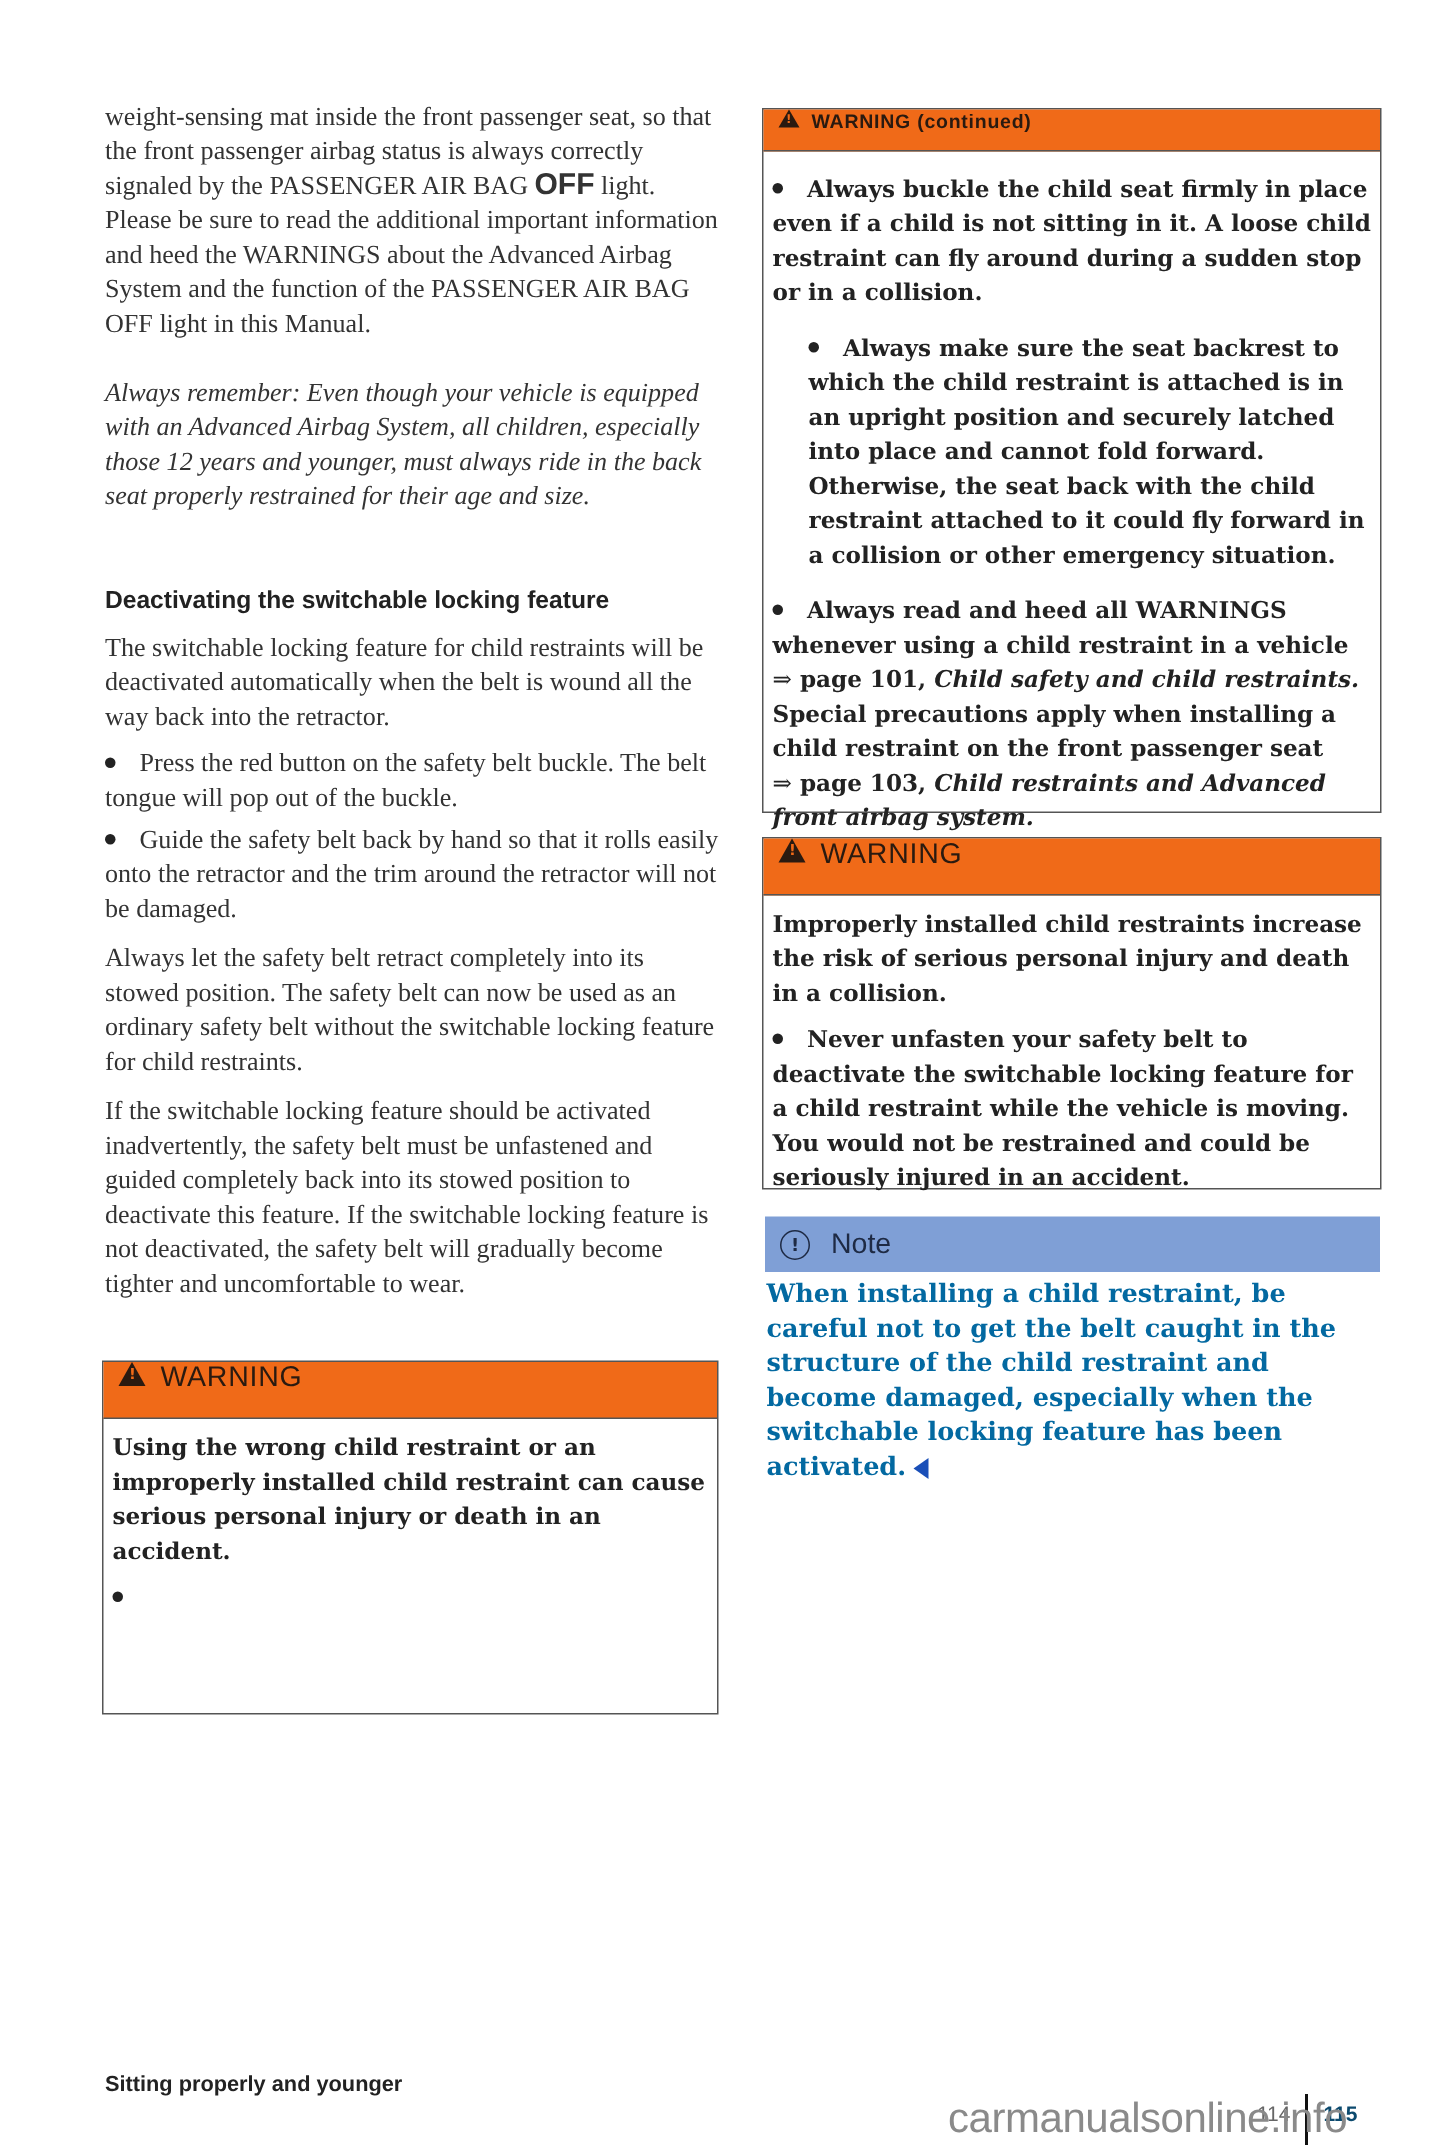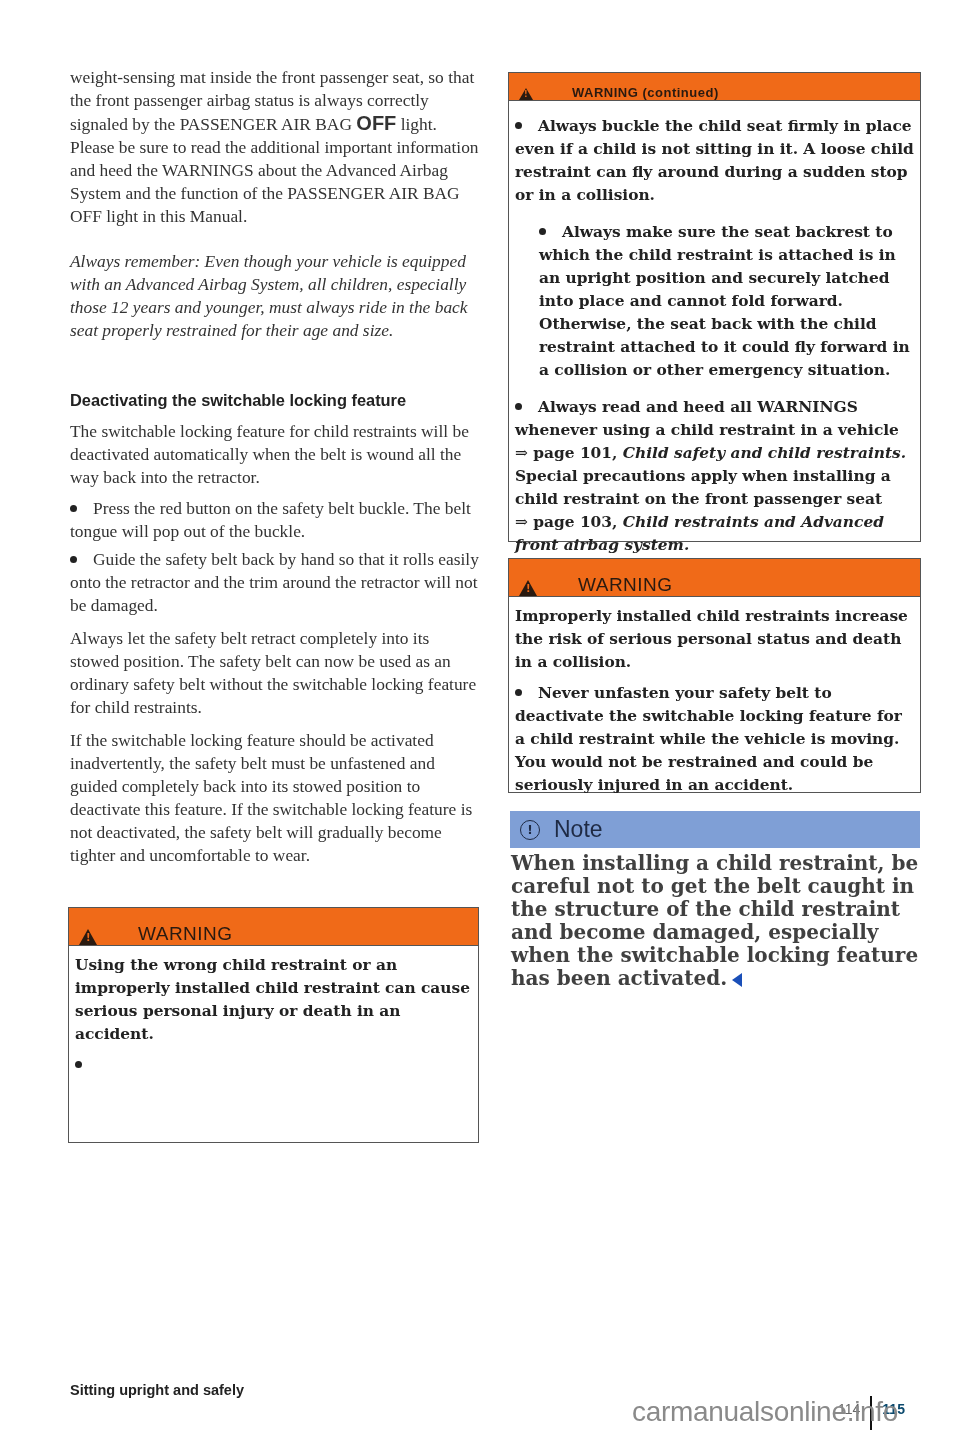--- a/index.html
+++ b/index.html
@@ -8,37 +8,37 @@
     font-family: "DejaVu Serif", "Liberation Serif", serif; color: #1e1e1e;
     overflow: hidden;
   }
   .col { position: absolute; top: 0; }
   .col-left { left: 70px; width: 410px; }
   p { margin: 0; font-size: 16.2px; line-height: 23px; }
   .serif-body { font-family: "Liberation Serif", "DejaVu Serif", serif; font-size: 17.4px; line-height: 23px; color: #333; }
   .heading { font-family: "Liberation Sans", "DejaVu Sans", sans-serif; font-size: 16.4px; font-weight: bold; color: #222; margin: 0; }
   .bullet { display: inline-block; width: 7px; height: 7px; border-radius: 50%; background: #222; margin-right: 16px; vertical-align: middle; position: relative; top: -2px; }
   .box { position: absolute; border: 1.5px solid #555; background: #fff; }
-  .box-head { background: #f06a18; height: 37px; display: flex; align-items: flex-end; padding-left: 10px; border-bottom: 1.5px solid #555; gap: 31px; }
+  .box-head { background: #f06a18; height: 37px; display: flex; align-items: flex-start; padding-left: 10px; border-bottom: 1.5px solid #555; }
   .box-head.small { height: 27px; }
   .box-head .tri { width: 0; height: 0; border-left: 9px solid transparent; border-right: 9px solid transparent; border-bottom: 16px solid #2a1a10; position: relative; margin-right: 10px; }
   .box-head.small .tri { border-left-width: 7px; border-right-width: 7px; border-bottom-width: 12px; margin-right: 8px; }
   .tri::after { content: "!"; position: absolute; left: -2px; top: 3px; color: #f06a18; font-size: 10px; font-weight: bold; font-family: "DejaVu Sans", sans-serif; }
   .box-head.small .tri::after { font-size: 8px; left: -2px; top: 2px; }
   .box-title { font-family: "Liberation Sans", "DejaVu Sans", sans-serif; font-size: 19px; color: #2a1a10; letter-spacing: 0.5px; }
   .box-head.small .box-title { font-size: 13px; font-weight: bold; }
   .box-title .cont { font-weight: bold; }
   .box-body { padding: 8px 5px 6px 6px; }
   .box-body p { font-family: "DejaVu Serif", serif; font-weight: bold; font-size: 15.4px; line-height: 23px; color: #222; }
   .box-body p + p { margin-top: 8px; }
   .note-head { position: absolute; background: #7f9fd6; height: 37px; display: flex; align-items: center; padding-left: 10px; }
   .note-circle { width: 18px; height: 18px; border: 1.8px solid #1e2a44; border-radius: 50%; display: flex; align-items: center; justify-content: center; font-family: "DejaVu Sans", sans-serif; font-size: 12px; font-weight: bold; color: #1e2a44; margin-right: 14px; }
-  .note-title { font-family: "Liberation Sans", "DejaVu Sans", sans-serif; font-size: 23px; color: #1e2a44; }
+  .note-title { font-family: "Liberation Sans", "DejaVu Sans", sans-serif; font-size: 19px; color: #1e2a44; }
   .note-body { position: absolute; }
-  .note-body p { font-family: "DejaVu Serif", serif; font-weight: bold; font-size: 20px; line-height: 23px; color: #404040; }
+  .note-body p { font-family: "DejaVu Serif", serif; font-weight: bold; font-size: 17px; line-height: 23px; color: #0369a1; }
   .end-marker { display: inline-block; width: 0; height: 0; border-top: 7px solid transparent; border-bottom: 7px solid transparent; border-right: 10px solid #1a4fb8; vertical-align: middle; margin-left: 5px; }
   .footer-left { position: absolute; left: 70px; top: 1382px; font-family: "Liberation Sans", "DejaVu Sans", sans-serif; font-size: 14.5px; font-weight: bold; color: #222; }
   .page-nums { position: absolute; left: 838px; top: 1380px; font-family: "Liberation Sans", "DejaVu Sans", sans-serif; font-size: 14px; display: flex; align-items: center; }
   .pn-left { color: #666; }
   .pn-sep { width: 2px; height: 58px; background: #111; margin: 0 10px; position: relative; top: 16px; }
   .pn-right { color: #0c4a6e; font-weight: bold; }
   .watermark { position: absolute; left: 632px; top: 1396px; font-family: "Liberation Sans", "DejaVu Sans", sans-serif; font-size: 28px; color: #8a8a8a; letter-spacing: -0.3px; text-align: center; }
   i { font-style: italic; }
   .off { font-family: "Liberation Sans", "DejaVu Sans", sans-serif; font-weight: bold; font-size: 20px; }
 </style>
@@ -89,32 +89,32 @@
     </p>
   </div>
 </div>
 
 <div class="box" style="left:508px; top:558px; width:411px; height:233px;">
   <div class="box-head">
     <span class="tri"></span>
     <span class="box-title">WARNING</span>
   </div>
   <div class="box-body">
-    <p>Improperly installed child restraints increase the risk of serious personal status and death in a collision.</p>
+    <p>Improperly installed child restraints increase the risk of serious personal injury and death in a collision.</p>
     <p><span class="bullet"></span><span>Never unfasten your safety belt to deactivate the switchable locking feature for a child restraint while the vehicle is moving. You would not be restrained and could be seriously injured in an accident.</span></p>
   </div>
 </div>
 
 <div class="note-head" style="left:510px; top:811px; width:400px;">
   <span class="note-circle">!</span>
   <span class="note-title">Note</span>
 </div>
 <div class="note-body" style="left:511px; top:852px; width:412px;">
   <p><span>When installing a child restraint, be careful not to get the belt caught in the structure of the child restraint and become damaged, especially when the switchable locking feature has been activated.</span><span class="end-marker"></span></p>
 </div>
 
-<div class="footer-left">Sitting upright and safely</div>
+<div class="footer-left">Sitting properly and younger</div>
 <div class="page-nums">
   <span class="pn-left">114</span>
   <span class="pn-sep"></span>
   <span class="pn-right">115</span>
 </div>
 <div class="watermark">carmanualsonline.info</div>
 
 </body></html>

